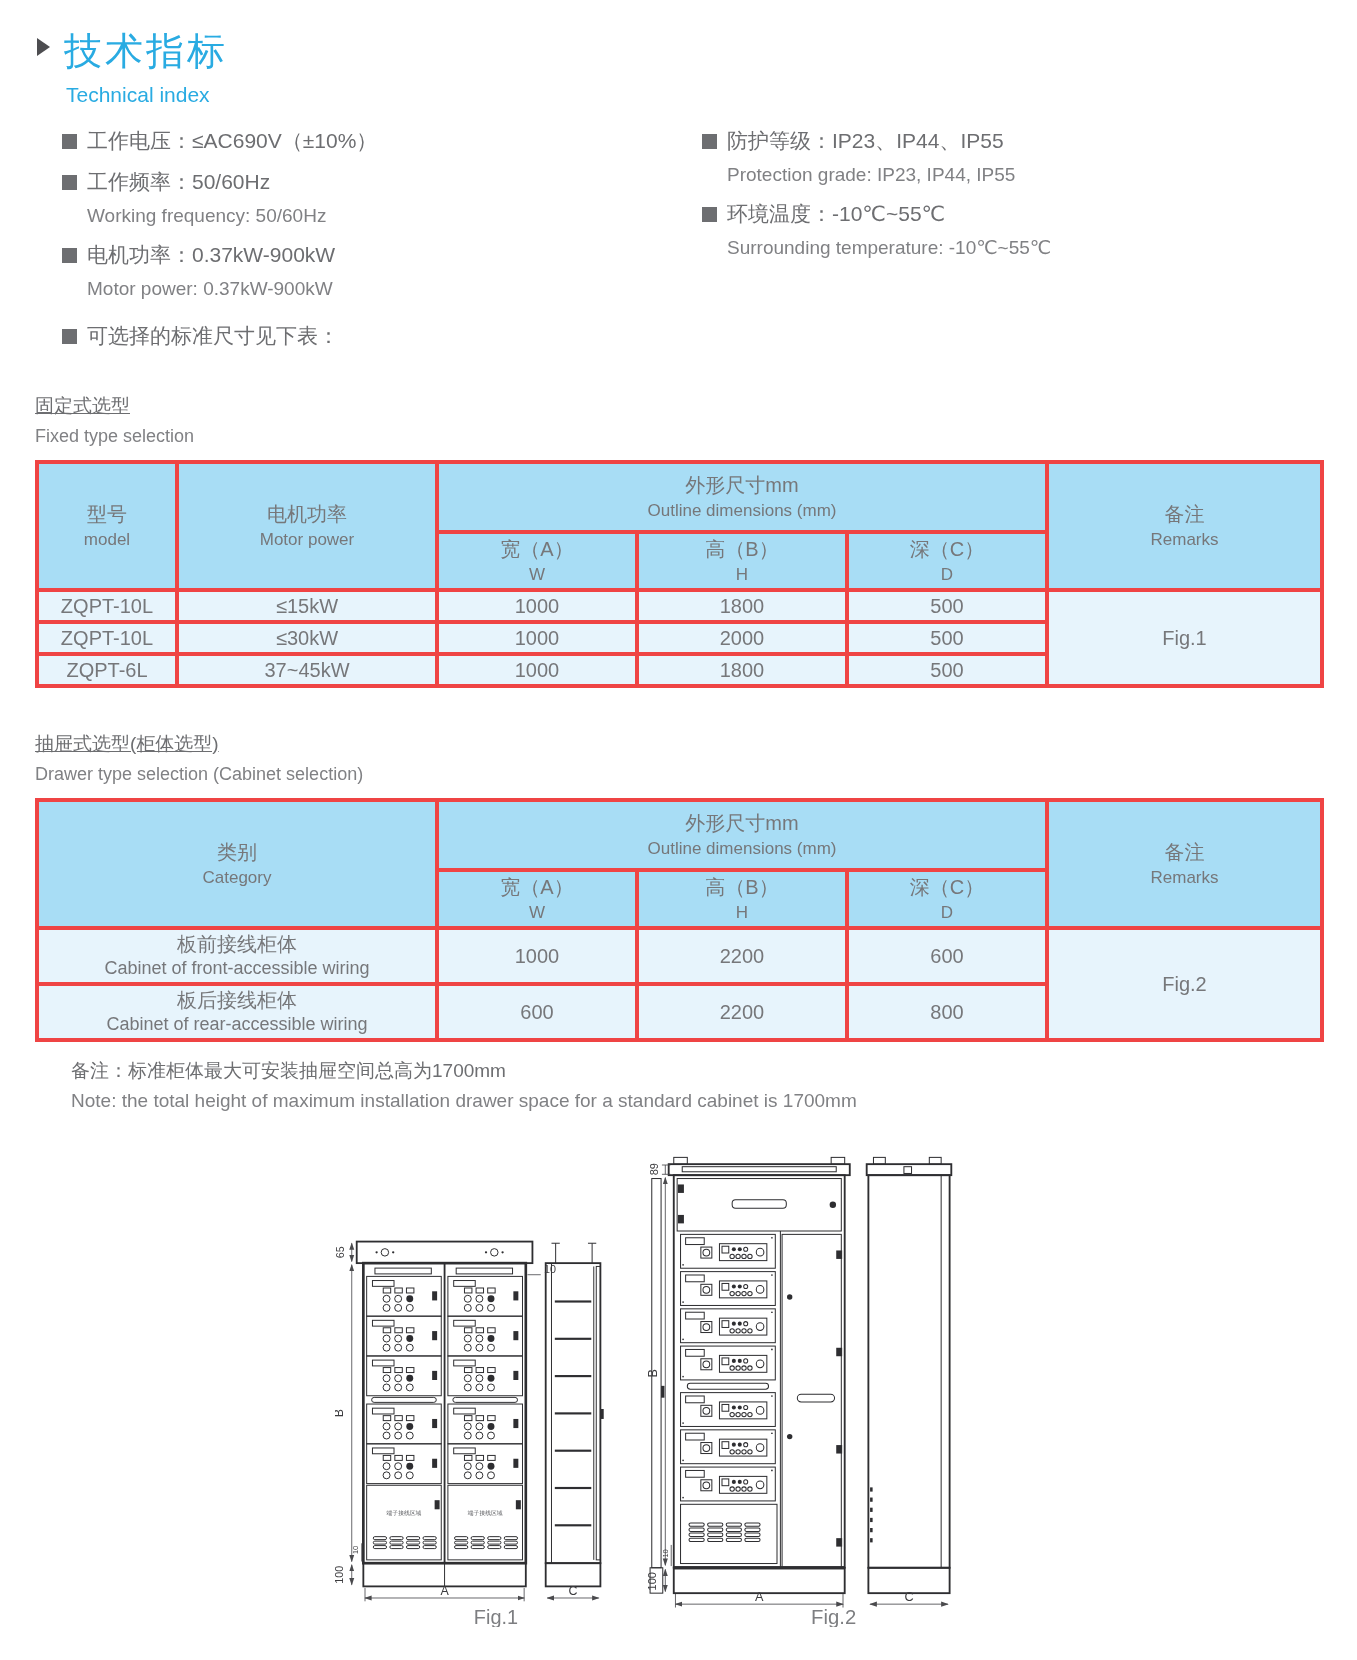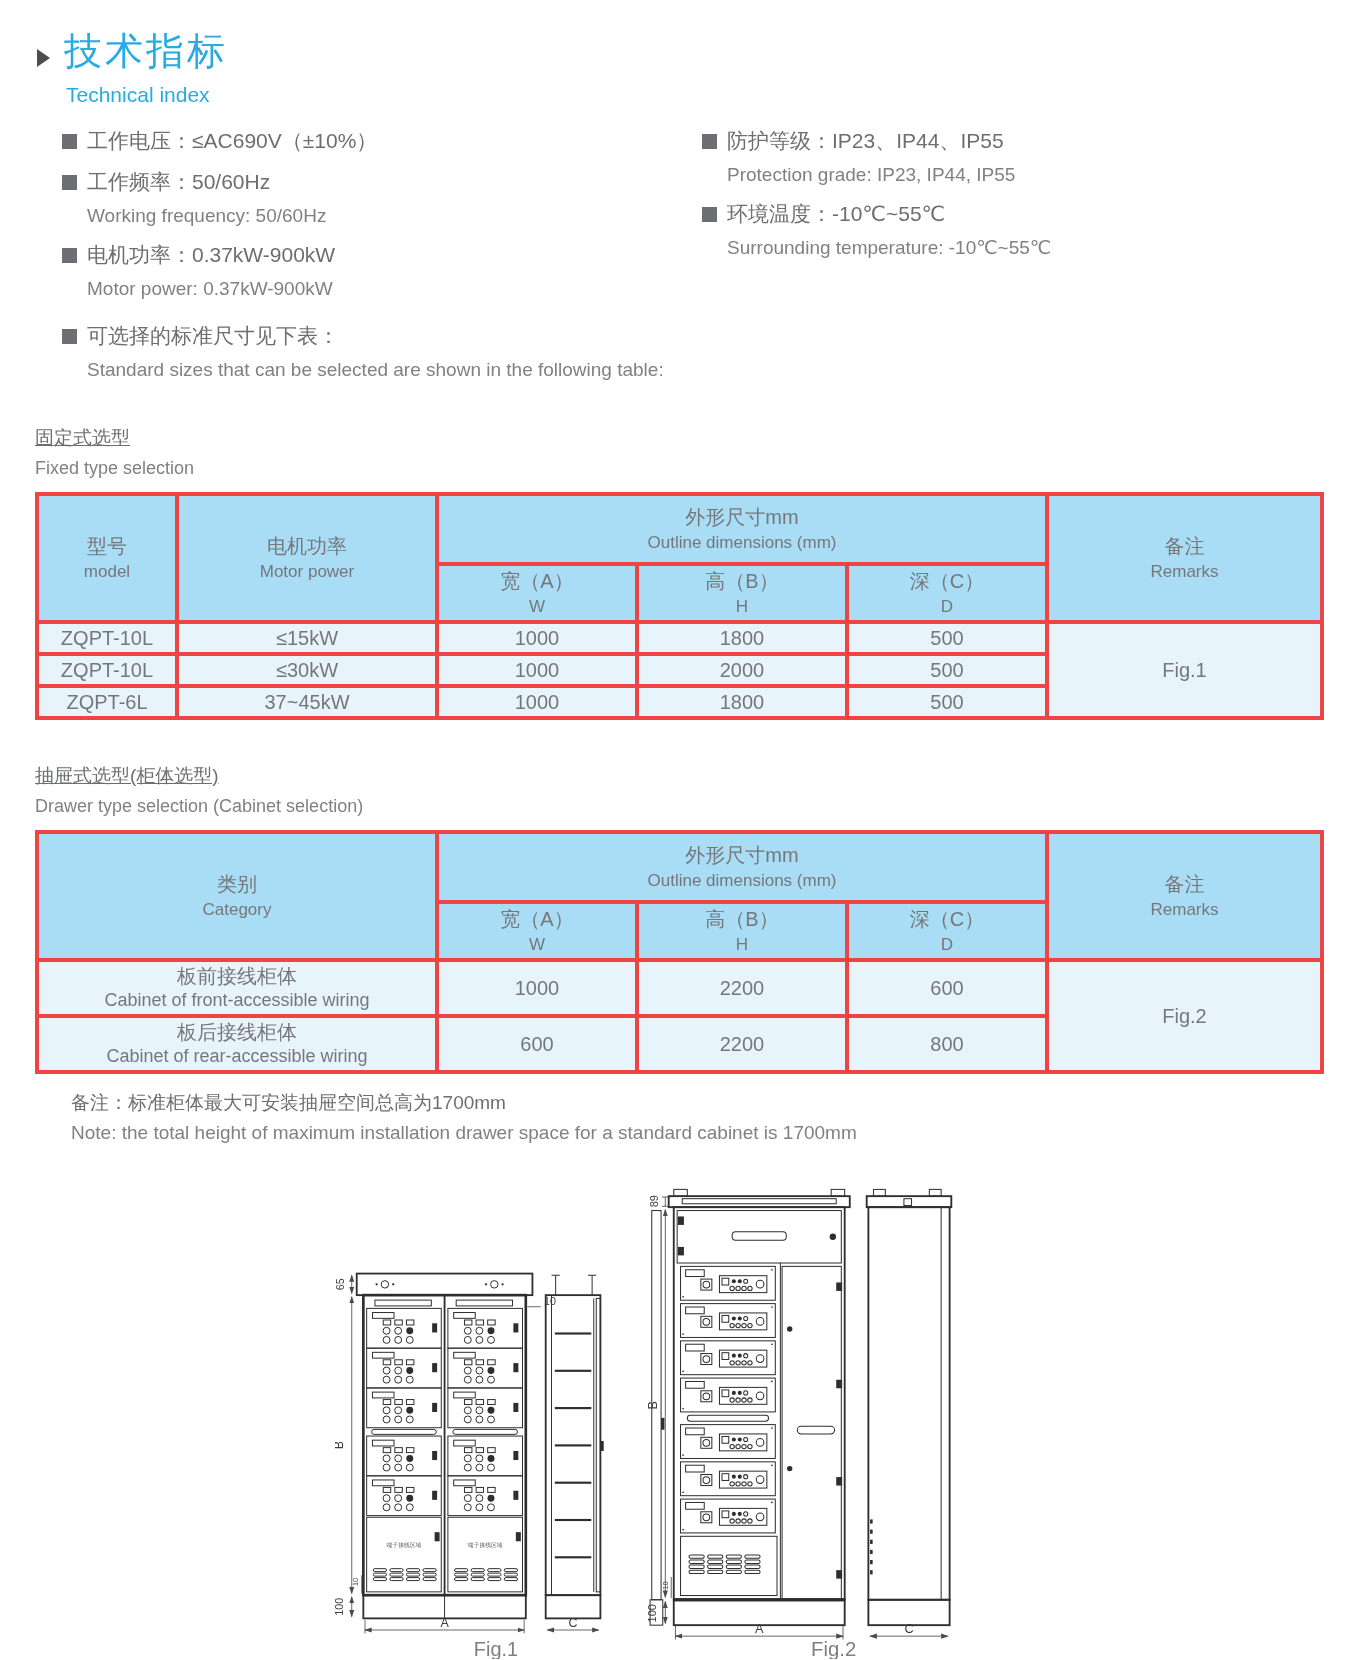--- a/index.html
+++ b/index.html
@@ -1,21 +1,21 @@
 <!DOCTYPE html>
 <html><head>
 <meta charset="utf-8">
 <style>
   * { margin:0; padding:0; box-sizing:border-box; }
   body { background:#ffffff; font-family:"Liberation Sans","DejaVu Sans",sans-serif; }
   .page { position:relative; width:1357px; height:1660px; background:#fff; overflow:hidden;
           padding:26px 37px 0 35px; }
 
   
-  .title-row { display:flex; align-items:center; }
+  .title-row { display:flex; align-items:flex-start; }
   .tri { width:0; height:0; border-left:13px solid #4d4d50; border-top:9px solid transparent;
          border-bottom:9px solid transparent; margin:12px 14px 0 2px; }
   .title-zh { font-size:38px; color:#29abe2; letter-spacing:3px; font-weight:400; }
   .title-en { font-size:21px; color:#29abe2; margin:6px 0 0 31px; }
 
   
   .specs { display:flex; margin-top:20px; padding-left:27px; }
   .spec-col-left { width:640px; }
   .spec-item { margin-bottom:13px; }
   .spec-zh { display:flex; align-items:center; font-size:21px; color:#6d6e71; line-height:28px; }
@@ -114,21 +114,20 @@
         <div class="spec-en">Surrounding temperature: -10℃~55℃</div>
       </div>
     </div>
   </div>
 
   <div class="spec-item intro-item">
     <div class="spec-zh">
         <span class="sq"></span>
         <span>可选择的标准尺寸见下表：</span>
       </div>
-    <div class="spec-en">Standard sizes that can be selected are shown in the following table:</div>
   </div>
 
   <div class="sec">
     <div class="sec-zh">固定式选型</div>
     <div class="sec-en">Fixed type selection</div>
   </div>
 
   <table class="spec-table">
     <colgroup>
       <col style="width:140px">

